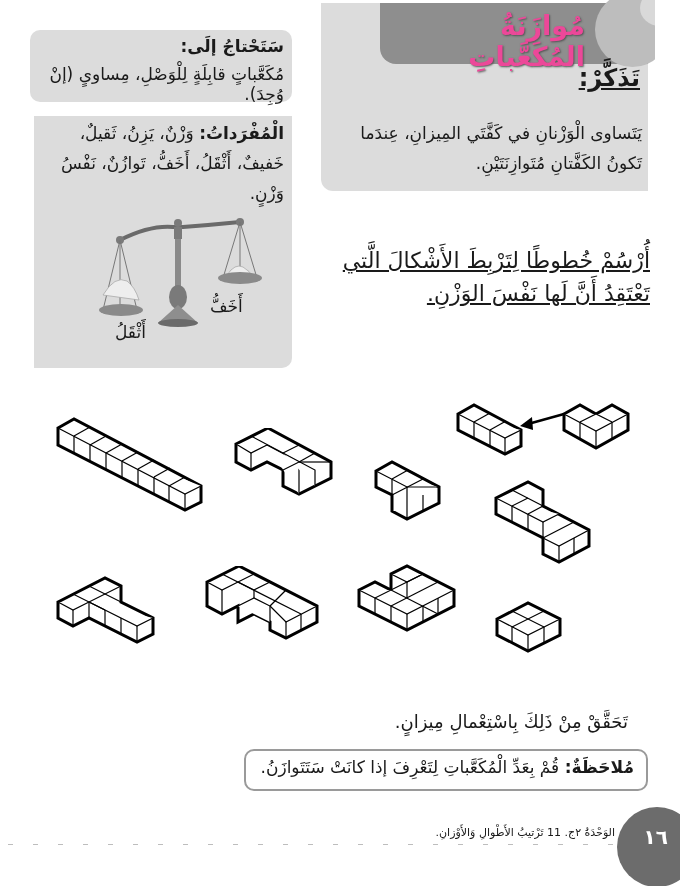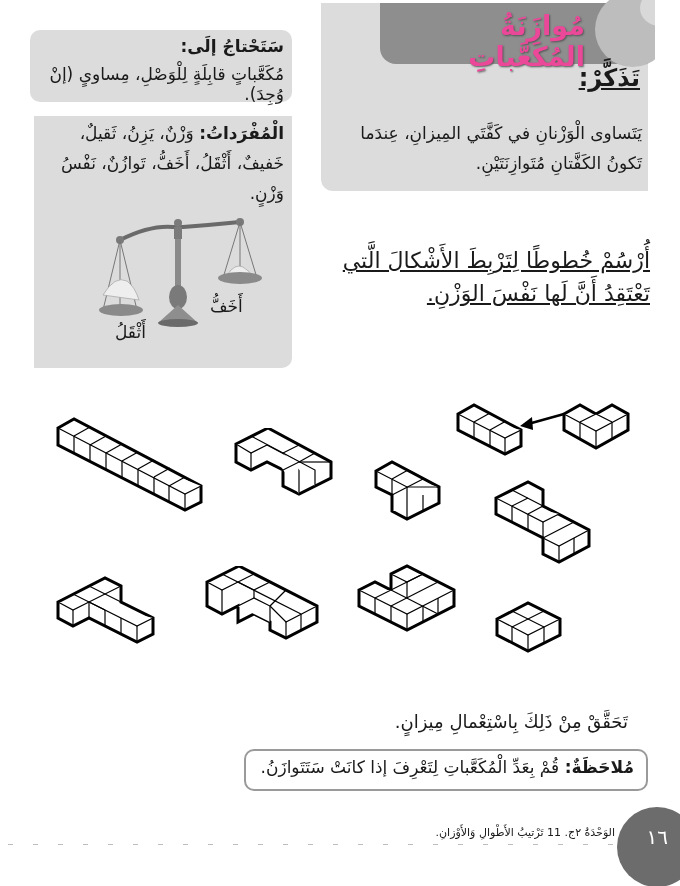--- a/index.html
+++ b/index.html
@@ -40,21 +40,21 @@
   .shape { position:absolute; }
 
   #check-text { left:380px; top:688px; width:248px; font-size:18px;margin-top:23px; }
 
   #note-box { left:244px; top:749px; width:400px; height:38px; border:2px solid #9a9a9a; border-radius:10px; background:#fff; }
   #note-text { left:254px; top:757px; width:380px; font-size:17px; }
   #note-label { font-weight:bold; }
 
   #footer-text { left:430px; top:826px; width:185px; font-size:11px; }
   #page-circle { left:617px; top:807px; width:80px; height:80px; border-radius:50%; background:#6c6c6c; }
-  #page-number { left:628px; top:825px; width:40px; font-size:20px; color:#ffffff; font-weight:normal; }
+  #page-number { left:628px; top:825px; width:40px; font-size:20px; color:#ffffff; font-weight:bold; }
   #dash-line { left:8px; top:844px; width:620px; height:1px;
                background:repeating-linear-gradient(to right, #bdbdbd 0 5px, transparent 5px 25px); }
   #page-right-edge { left:655px; top:0; width:25px; height:886px; background:#ffffff; }
 </style>
 </head>
 <body>
 
 <div class="abs" id="remember-panel"></div>
 <div class="abs" id="title-banner"></div>
 <div class="abs" id="title-circle-big"></div>

